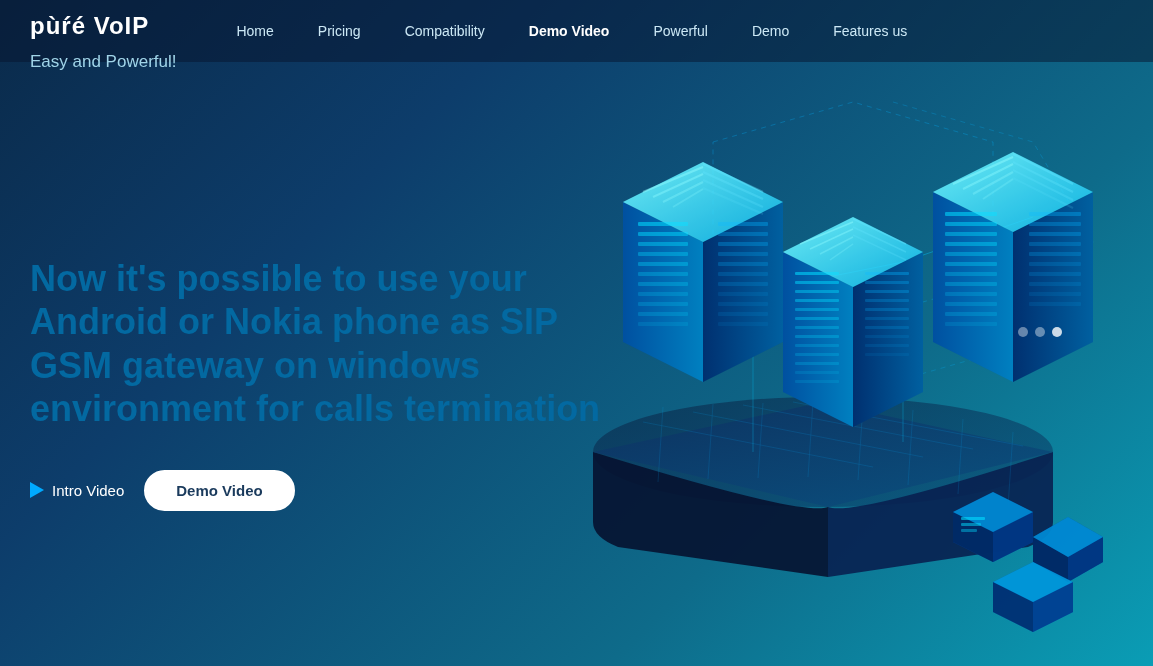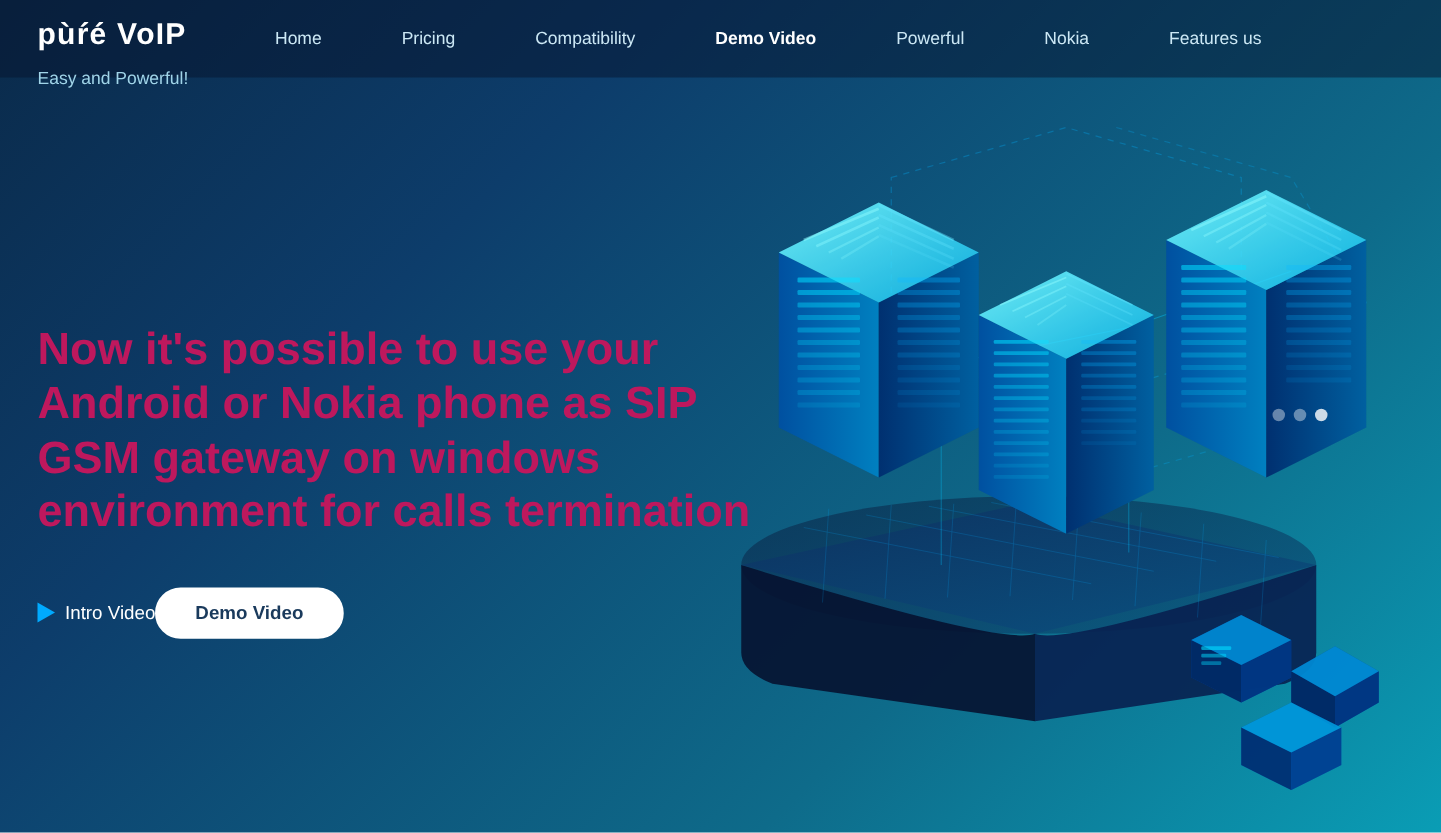--- a/index.html
+++ b/index.html
@@ -29,27 +29,27 @@
       min-width: 130px;
     }
     .brand-name {
       font-size: 24px;
       font-weight: 700;
       color: #ffffff;
       letter-spacing: 1px;
       margin-top: 21px;
     }
     .brand-tagline {
-      font-size: 14px;
+      font-size: 17px;
       color: #a0d4e8;
       margin-top: 12px;
     }
     .nav-links {
       display: flex;
-      gap: 64px;
+      gap: 44px;
       list-style: none;
     }
     .nav-links li a {
       color: #cce8f5;
       text-decoration: none;
       font-size: 14px;
       font-weight: 400;
       white-space: nowrap;
     }
     .nav-links li a.active {
@@ -65,27 +65,28 @@
       height: calc(666px - 62px);
       position: relative;
     }
     .hero-text {
       max-width: 580px;
       z-index: 5;
     }
     .hero-title {
       font-size: 36px;
       font-weight: 800;
-      color: #be185d;
+      color: #0369a1;
       line-height: 1.2;
       margin-bottom: 40px;
     }
     .hero-buttons {
       display: flex;
       align-items: center;
+      gap: 20px;
       margin-top: 10px;
     }
     .btn-intro {
       display: flex;
       align-items: center;
       gap: 8px;
       background: transparent;
       border: none;
       color: #ffffff;
       font-size: 15px;
@@ -128,21 +129,21 @@
   <div class="brand">
     <span class="brand-name">pùŕé VoIP</span>
     <span class="brand-tagline">Easy and Powerful!</span>
   </div>
   <ul class="nav-links">
     <li><a href="#">Home</a></li>
     <li><a href="#">Pricing</a></li>
     <li><a href="#">Compatibility</a></li>
     <li><a href="#" class="active">Demo Video</a></li>
     <li><a href="#">Powerful</a></li>
-    <li><a href="#">Nokia</a></li>
+    <li><a href="#">Demo</a></li>
     <li><a href="#">Features us</a></li>
   </ul>
 </nav>
 
 <section class="hero">
   <div class="hero-text">
     <h1 class="hero-title">Now it's possible to use your Android or Nokia phone as SIP GSM gateway on windows environment for calls termination</h1>
     <div class="hero-buttons">
       <button class="btn-intro">
         <span class="play-icon"></span>

